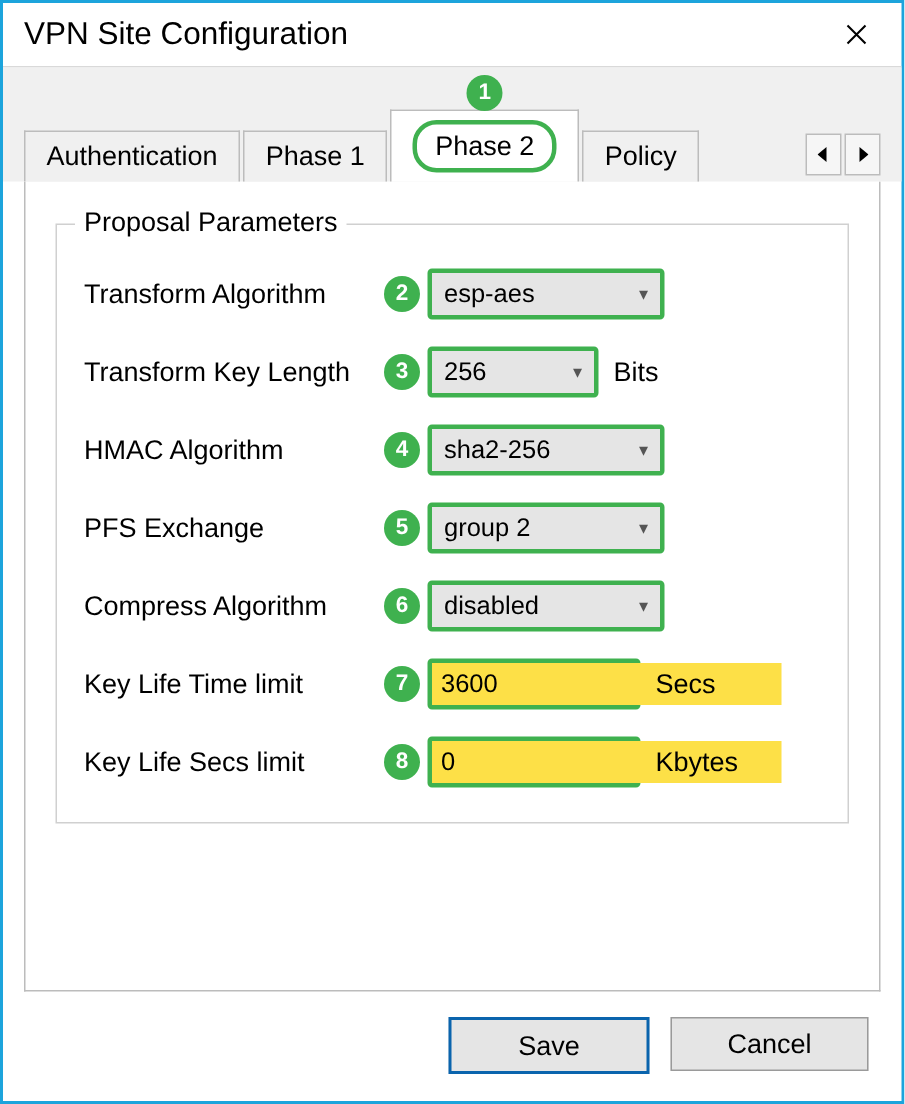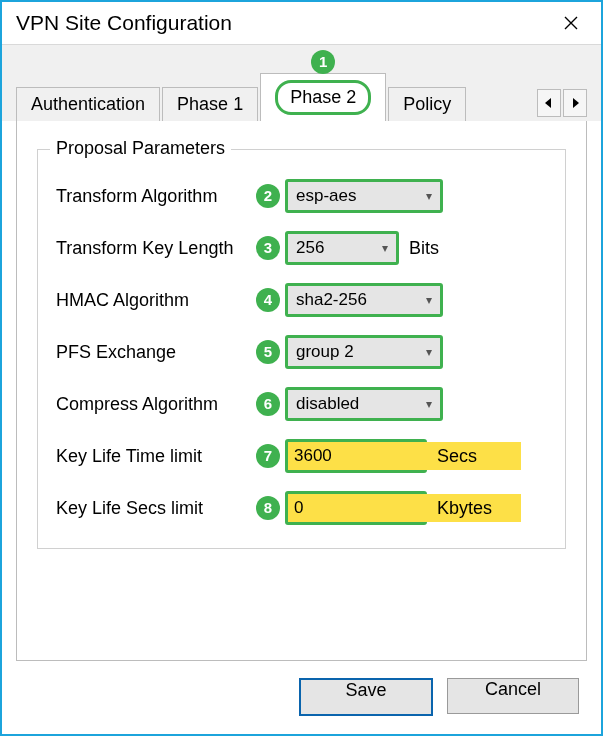--- a/index.html
+++ b/index.html
@@ -194,20 +194,21 @@
     position: absolute;
     bottom: 18px;
     right: 22px;
     display: flex;
     gap: 14px;
   }
   .btn {
     width: 130px;
     height: 34px;
     display: flex;
+    align-items: center;
     justify-content: center;
     font-size: 18px;
     background: #e5e5e5;
     border: 1px solid #9a9a9a;
     cursor: pointer;
   }
   .btn.primary {
     border: 2px solid #0a64ad;
   }
 </style>

